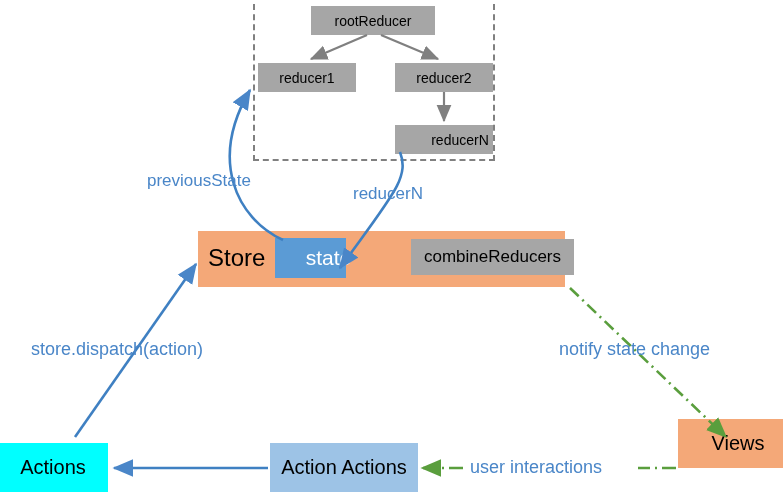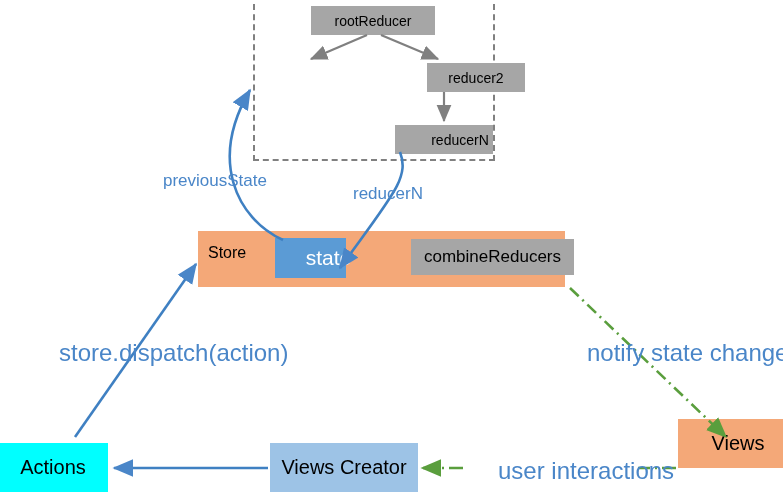--- a/index.html
+++ b/index.html
@@ -43,21 +43,21 @@
     background: transparent;
   }
   .store-band {
     position: absolute;
     background: #f4a878;
     box-sizing: border-box;
   }
   .store-label {
     position: absolute;
     color: #000000;
-    font-size: 16px;
+    font-size: 24px;
   }
   .state-box {
     position: absolute;
     background: #5b9bd5;
     color: #ffffff;
     font-size: 21px;
     display: flex;
     align-items: center;
     justify-content: center;
     box-sizing: border-box;
@@ -73,22 +73,21 @@
     box-sizing: border-box;
   }
   .edge-label {
     position: absolute;
     color: #4a86c8;
     font-size: 17px;
     white-space: nowrap;
     background: transparent;
   }
   .edge-label.big {
-    font-size: 24px;
-    margin-left: 28px;
+    font-size: 18px;
   }
   .bottom-node {
     position: absolute;
     display: flex;
     align-items: center;
     justify-content: center;
     box-sizing: border-box;
     font-size: 20px;
     color: #000000;
     white-space: nowrap;
@@ -99,36 +98,37 @@
 </style>
 </head>
 <body>
 
 <div id="canvas">
 
   <div class="dashed-frame" style="left:253px; top:-6px; width:242px; height:167px;"></div>
 
   <div class="node reducer-box" style="left:311px; top:6px; width:124px; height:29px;">rootReducer</div>
 
+  <div class="node reducer-box" style="left:258px; top:63px; width:98px; height:29px;">reducer1</div>
 
-  <div class="node reducer-box" style="left:395px; top:63px; width:98px; height:29px;margin-left:32px;">reducer2</div>
+  <div class="node reducer-box" style="left:395px; top:63px; width:98px; height:29px;">reducer2</div>
 
   <div class="node reducer-box" style="left:395px; top:125px; width:98px; height:29px;padding-left:32px;">reducerN</div>
 
   <div class="store-band" style="left:198px; top:231px; width:367px; height:56px;"></div>
 
   <div class="store-label" style="left:208px; top:244px;">Store</div>
 
   <div class="state-box" style="left:275px; top:238px; width:71px; height:40px;padding-left:36px;">state</div>
 
   <div class="combine-box" style="left:388px; top:239px; width:163px; height:36px;margin-left:23px;">combineReducers</div>
 
   <div class="bottom-node actions-node" style="left:-2px; top:443px; width:110px; height:49px;">Actions</div>
 
-  <div class="bottom-node creator-node" style="left:270px; top:443px; width:148px; height:49px;">Views Creator</div>
+  <div class="bottom-node creator-node" style="left:270px; top:443px; width:148px; height:49px;">Action Actions</div>
 
   <div class="bottom-node views-node" style="left:678px; top:419px; width:120px; height:49px;text-align:right;">Views</div>
 
   <svg id="svg-layer" viewBox="0 0 783 494">
     <defs>
       <marker id="arrow-gray" markerWidth="9" markerHeight="9" refX="7.4" refY="4" orient="auto" markerUnits="strokeWidth">
         <path d="M0,0.6 L8,4 L0,7.4 z" fill="#808080"></path>
       </marker>
       <marker id="arrow-blue" markerWidth="9" markerHeight="9" refX="7.4" refY="4" orient="auto" markerUnits="strokeWidth">
         <path d="M0,0.6 L8,4 L0,7.4 z" fill="#4a86c8"></path>
@@ -151,21 +151,21 @@
     <path d="M75,437 L196,264" stroke="#3f80c2" stroke-width="2.6" fill="none" marker-end="url(#arrow-blue)"></path>
 
     <path d="M570,288 L726,437" stroke="#5a9e3d" stroke-width="2.6" fill="none" stroke-dasharray="12 5 2 5" marker-end="url(#arrow-green)"></path>
 
     <path d="M268,468 L114,468" stroke="#3f80c2" stroke-width="2.6" fill="none" marker-end="url(#arrow-blue)"></path>
 
     <path d="M676,468 L638,468" stroke="#5a9e3d" stroke-width="2.6" fill="none" stroke-dasharray="14 5 2 5"></path>
     <path d="M463,468 L422,468" stroke="#5a9e3d" stroke-width="2.6" fill="none" stroke-dasharray="14 5 2 5" marker-end="url(#arrow-green)"></path>
   </svg>
 
-  <div class="edge-label" style="left:163px; top:171px;">previousState</div>
+  <div class="edge-label" style="left:147px; top:171px;">previousState</div>
 
   <div class="edge-label" style="left:353px; top:184px;">reducerN</div>
 
   <div class="edge-label big" style="left:31px; top:339px;">store.dispatch(action)</div>
 
   <div class="edge-label big" style="left:559px; top:339px;">notify state change</div>
 
   <div class="edge-label big" style="left:470px; top:457px;">user interactions</div>
 
 </div>

